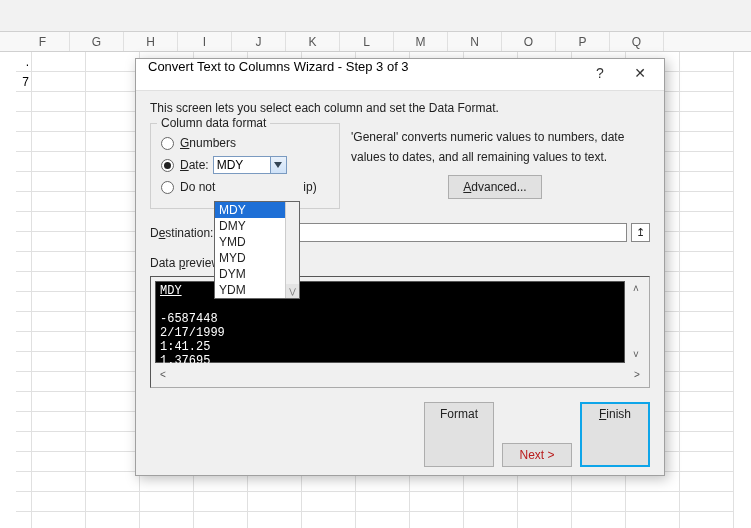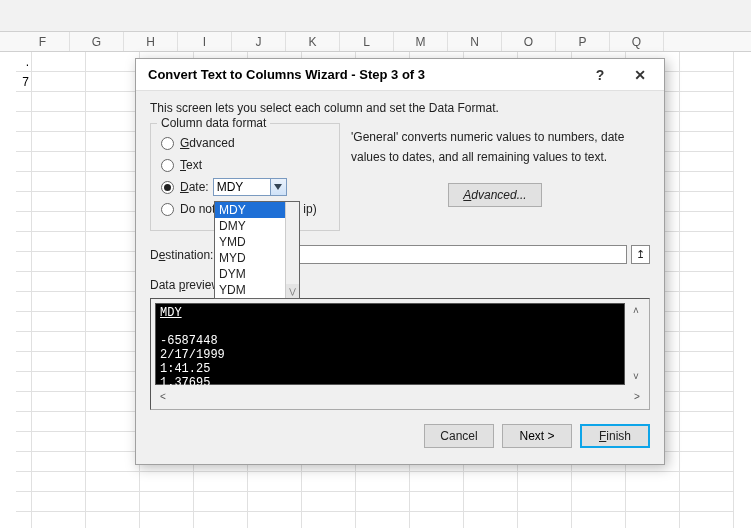--- a/index.html
+++ b/index.html
@@ -63,37 +63,35 @@
     width: 530px;
     background: #f0f0f0;
     border: 1px solid #a0a0a0;
     box-shadow: 3px 3px 12px rgba(0,0,0,0.25);
   }
   .titlebar {
     height: 32px;
     background: #fff;
     border-bottom: 1px solid #e0e0e0;
     display: flex;
-    align-items: center;
     padding: 0 4px 0 12px;
     font-size: 13px;
-    font-weight: bold;
   }
   .titlebar .title { flex: 1; }
   .titlebtn {
     width: 40px;
     height: 28px;
     display: flex;
     align-items: center;
     justify-content: center;
     font-size: 14px;
     color: #333;
   }
   .dlgbody {
-    padding: 10px 14px 16px 14px;
+    padding: 10px 14px 8px 14px;
     font-size: 12px;
     color: #222;
     position: relative;
   }
   .intro { margin-bottom: 8px; }
   .fieldset {
     border: 1px solid #cfcfcf;
     padding: 8px 10px 10px 10px;
     width: 190px;
     position: relative;
@@ -189,21 +187,21 @@
     color: #777;
   }
   .sidebox {
     position: absolute;
     left: 215px;
     top: 36px;
     width: 288px;
     font-size: 12px;
   }
   .sidebox p { line-height: 20px; }
-  .advBtnWrap { text-align: center; margin-top: 16px; font-style: italic; }
+  .advBtnWrap { text-align: center; margin-top: 8px; }
   .btn {
     border: 1px solid #adadad;
     background: #e1e1e1;
     padding: 4px 14px;
     font-size: 12px;
     text-align: center;
     display: inline-block;
     min-width: 66px;
   }
   .destRow {
@@ -284,21 +282,21 @@
     color: #555;
   }
   .hscroll .track { flex:1; }
   .btnRow {
     display: flex;
     justify-content: flex-end;
     gap: 8px;
     margin-top: 14px;
   }
   .btnRow .btn { min-width: 70px; padding: 4px 10px; }
-  .btn.disabled { color: #000000; }
+  .btn.disabled { color: #b91c1c; margin-top: 41px; }
   .btn.primary { border: 2px solid #0ea5e9; padding: 3px 9px; }
   u.access { text-decoration: underline; }
 </style>
 </head>
 <body>
 
 <div class="sheet">
   <div class="topstrip"></div>
   <div class="colheaders" id="colheaders">
       <div class="colhead">F</div>
@@ -709,25 +707,21 @@
     <div class="titlebtn">✕</div>
   </div>
   <div class="dlgbody">
     <p class="intro">This screen lets you select each column and set the Data Format.</p>
 
     <div class="fieldset">
       <span class="legend">Column data format</span>
 
       <div class="radioRow">
         <div class="radio"></div>
-        <span><u class="access">G</u><span>dvanced</span></span>
-      </div>
-      <div class="radioRow">
-        <div class="radio"></div>
-        <span><u class="access">T</u><span>ext</span></span>
+        <span><u class="access">G</u><span>numbers</span></span>
       </div>
       <div class="radioRow">
         <div class="radio selected"></div>
         <span><u class="access">D</u><span>ate:</span></span>
         <div class="combo">
           <input type="text" value="MDY" style="">
           <div class="drop">
             <svg viewBox="0 0 8 6">
                 <path d="M0 0 L8 0 L4 6 Z" fill="#345"></path>
               </svg>
@@ -783,19 +777,19 @@
         </div>
       </div>
       <div class="hscroll">
         <div class="arrow">&lt;</div>
         <div class="track"></div>
         <div class="arrow">&gt;</div>
       </div>
     </div>
 
     <div class="btnRow">
-      <span class="btn">Cancel</span>
+      <span class="btn">Format</span>
       <span class="btn disabled">Next &gt;</span>
       <span class="btn primary"><u class="access">F</u><span>inish</span></span>
     </div>
 
   </div>
 </div>
 
 </body></html>

